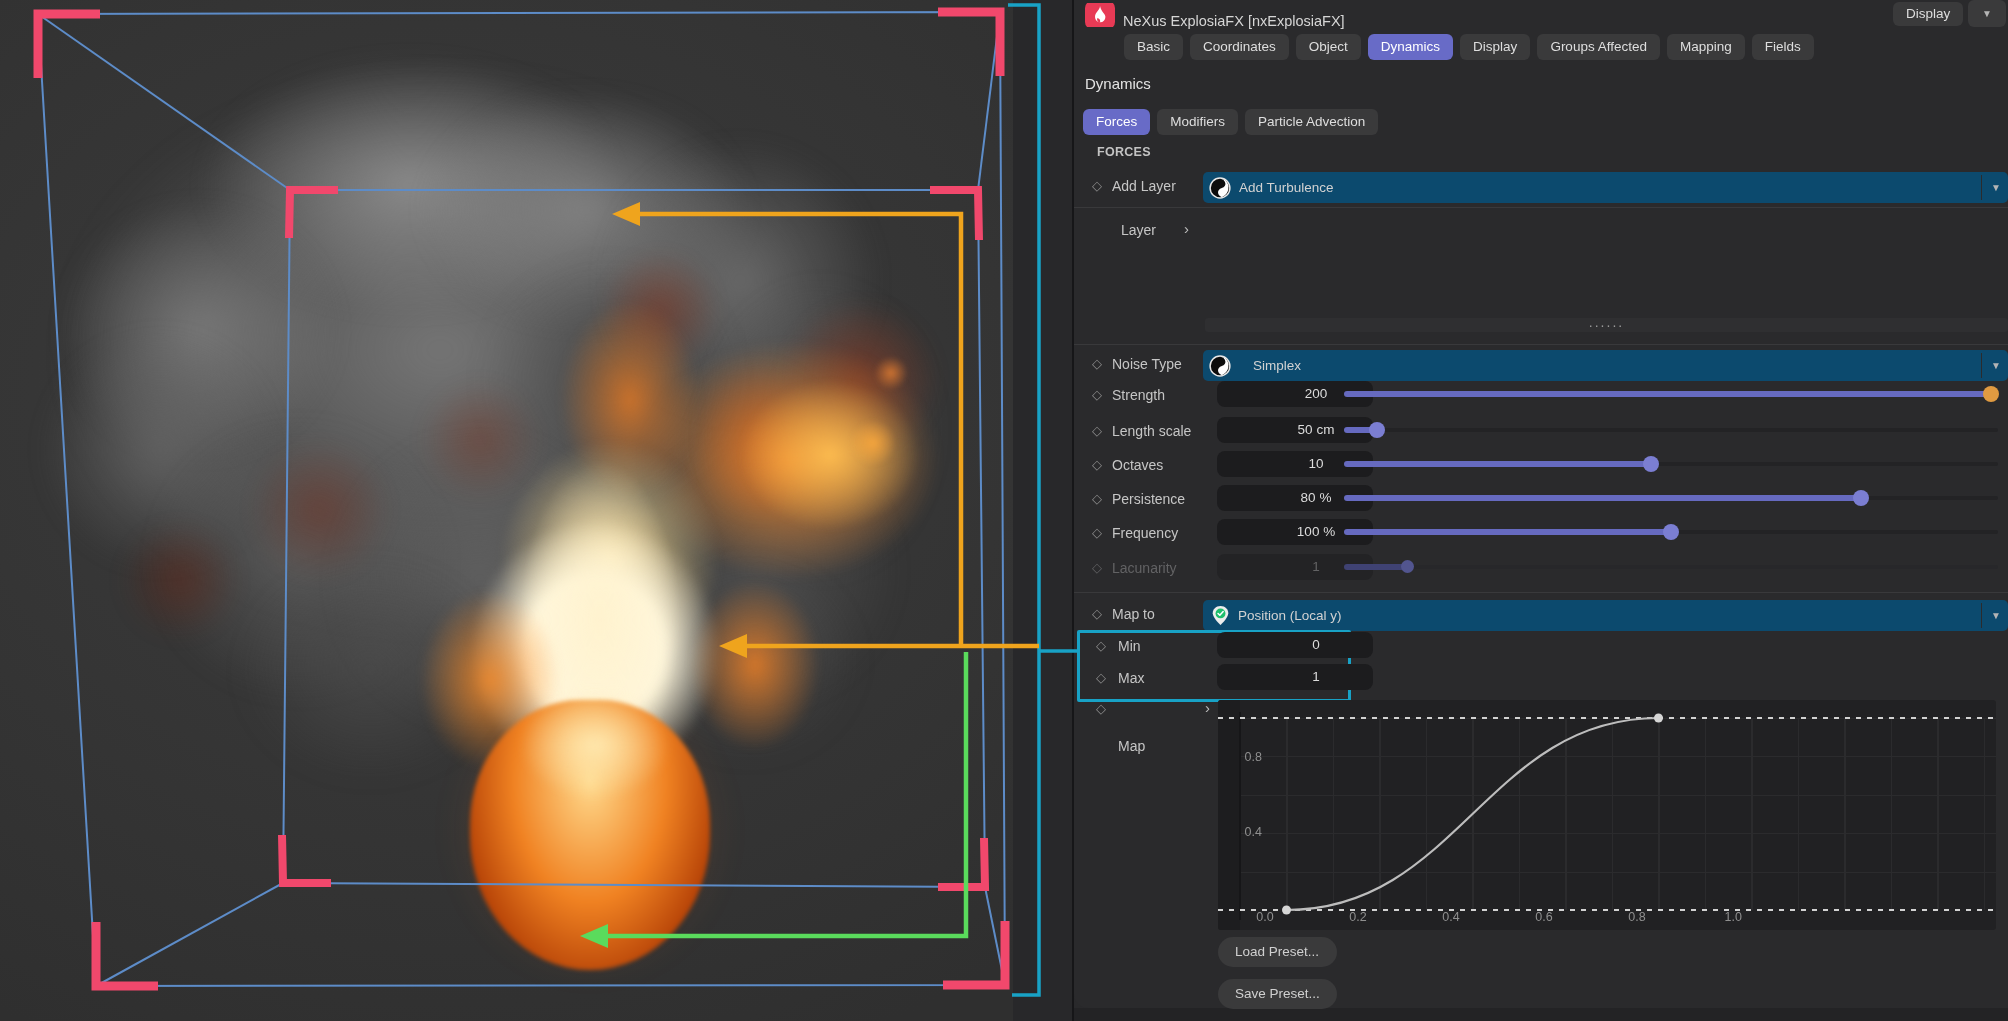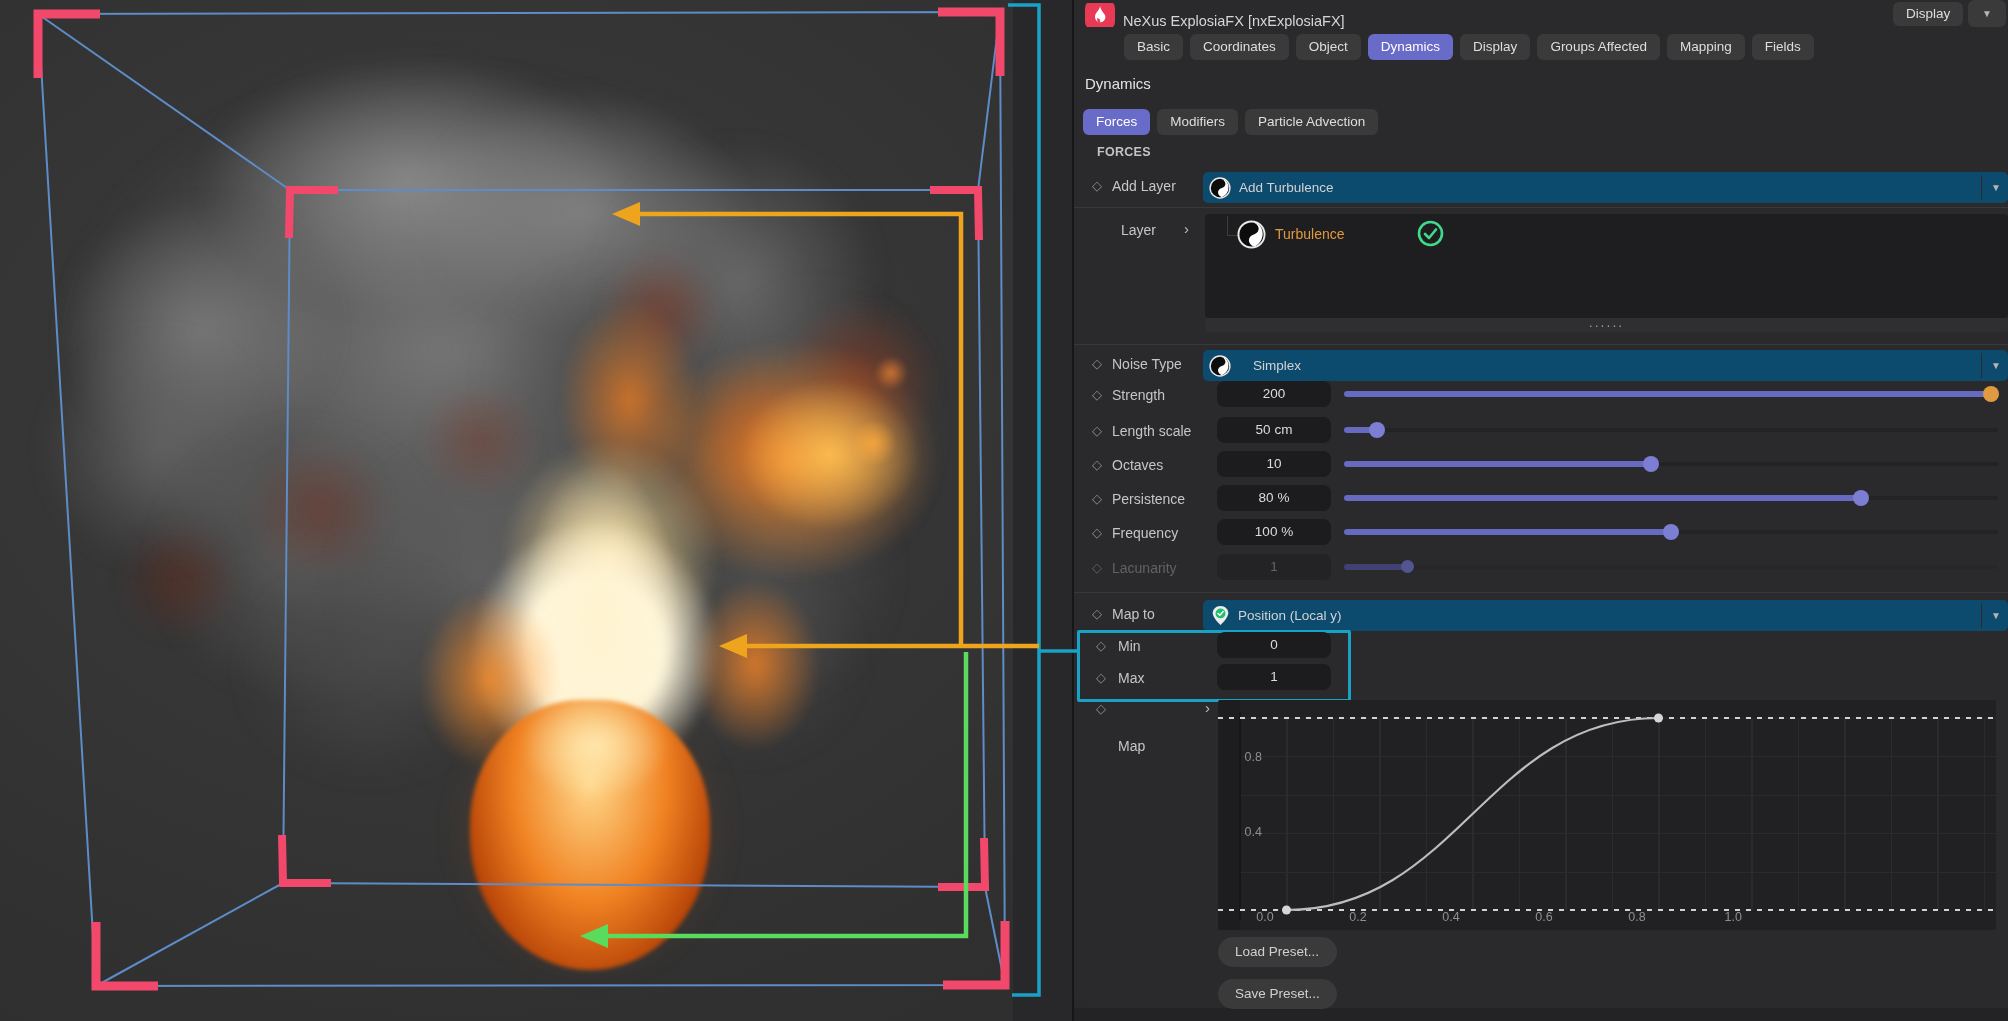--- a/index.html
+++ b/index.html
@@ -24,21 +24,21 @@
   .dim{color:#626264 !important;}
   .tab{height:26px;line-height:26px;padding:0 13px;background:#3a3a3b;border-radius:6px;
        font-size:13.5px;color:#dedede;white-space:nowrap;}
   .tab.active{background:#686bc7;color:#fff;}
   .tabrow{display:flex;gap:7px;}
   .field{position:absolute;height:31px;background:#0c4a6e;border-radius:5px;
          display:flex;align-items:center;font-size:13.5px;color:#d2d2d2;}
   .field .sep{position:absolute;right:26px;top:3px;bottom:3px;width:1px;background:#2b2b2d;}
   .field .arrow{position:absolute;right:7px;color:#b5b5b5;font-size:10px;}
   .valuebox{position:absolute;width:114px;height:26px;background:#1c1c1e;border-radius:8px;
-            text-align:center;line-height:26px;font-size:13.5px;color:#dcdcdc;}
+            text-align:center;line-height:26px;font-size:13.5px;color:#dcdcdc;padding-left:42px;}
   .slider{position:absolute;left:1344px;width:654px;height:26px;}
   .slider .track{position:absolute;left:0;right:0;top:11px;height:4px;background:#232325;border-radius:2px;}
   .slider .fill{position:absolute;left:0;top:10px;height:6px;background:#666ac0;border-radius:3px;}
   .slider .knob{position:absolute;top:5px;width:16px;height:16px;border-radius:50%;background:#7b7ed2;}
   .slider.orange-knob .knob{background:#e09a41;}
   .slider.disabled .track{background:#27272a;}
   .slider.disabled .fill{background:#3f4273;}
   .slider.disabled .knob{background:#52558f;width:13px;height:13px;top:6px;}
   .hdivider{position:absolute;left:1074px;width:934px;height:1px;background:#39393b;}
   .btn{height:30px;line-height:30px;padding:0 17px;background:#3a3a3b;border-radius:15px;
@@ -193,33 +193,20 @@
       <path d="M12 1.5 C19 3 20 10 14 12 C8 14 9 20 14 22 C22 19 24 8 17 3 Z" fill="#fff"></path>
     </svg>
     <span style="margin-left:8px;">Add Turbulence</span>
     <span class="sep"></span>
     <span class="arrow">▼</span>
   </div>
   <div class="hdivider" style="top:207px;"></div>
 
   <div class="abs rowlabel" style="left:1121px;top:222px;">Layer</div>
   <div class="abs" style="left:1184px;top:220px;font-size:15px;color:#bdbdbd;">›</div>
-  <div id="layerbox">
-    <div class="abs" style="left:22px;top:2px;width:1px;height:20px;background:#3d3d3f;"></div>
-    <div class="abs" style="left:22px;top:21px;width:12px;height:1px;background:#3d3d3f;"></div>
-    <svg class="abs" style="left:32px;top:6px;" width="29" height="29" viewBox="0 0 24 24">
-      <circle cx="12" cy="12" r="10.8" fill="#0c0c0c" stroke="#e8e8e8" stroke-width="1.6"></circle>
-      <path d="M12 1.5 C19 3 20 10 14 12 C8 14 9 20 14 22 C22 19 24 8 17 3 Z" fill="#fff"></path>
-    </svg>
-    <div class="abs" style="left:70px;top:12px;font-size:14px;color:#e09a3c;">Turbulence</div>
-    <svg class="abs" style="left:212px;top:6px;" width="27" height="27" viewBox="0 0 27 27">
-      <circle cx="13.5" cy="13.5" r="11.5" fill="none" stroke="#41d98b" stroke-width="2.6"></circle>
-      <path d="M8 14 L12 18 L19 9.5" fill="none" stroke="#41d98b" stroke-width="2.6" stroke-linecap="round" stroke-linejoin="round"></path>
-    </svg>
-  </div>
   <div id="grip">......</div>
   <div class="hdivider" style="top:344px;"></div>
 
   <div class="abs diamond" style="left:1092px;top:356px;">◇</div>
   <div class="abs rowlabel" style="left:1112px;top:356px;">Noise Type</div>
   <div class="field" style="left:1203px;top:350px;width:805px;gap:14px;">
     <svg style="margin-left:6px;" width="22" height="22" viewBox="0 0 24 24">
       <circle cx="12" cy="12" r="10.8" fill="#0c0c0c" stroke="#e8e8e8" stroke-width="1.6"></circle>
       <path d="M12 1.5 C19 3 20 10 14 12 C8 14 9 20 14 22 C22 19 24 8 17 3 Z" fill="#fff"></path>
     </svg>

